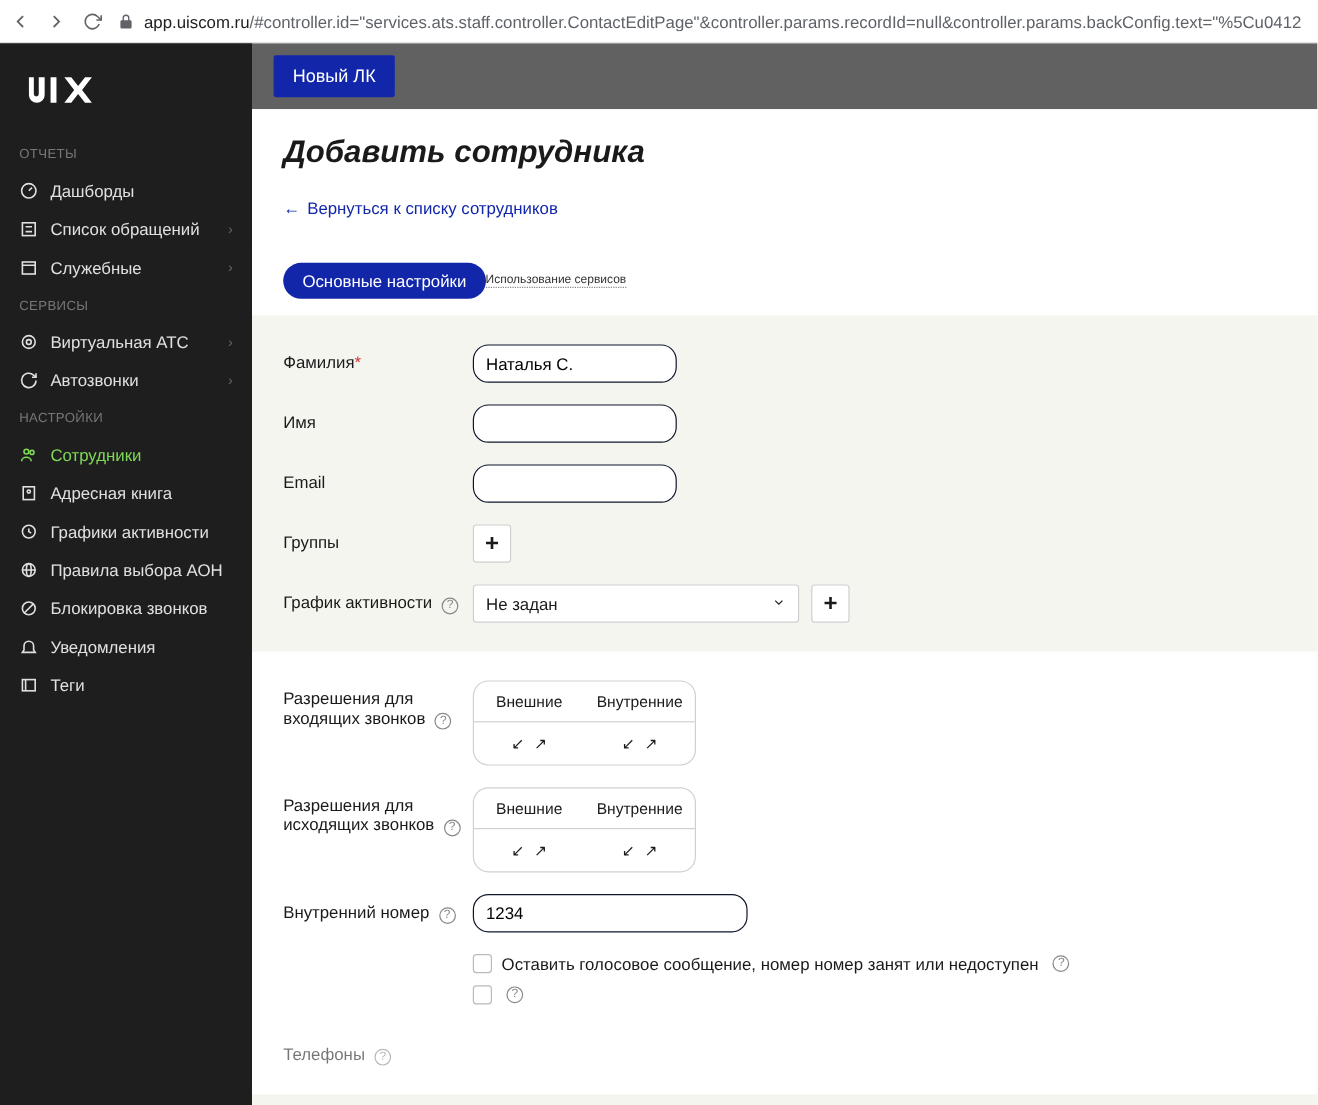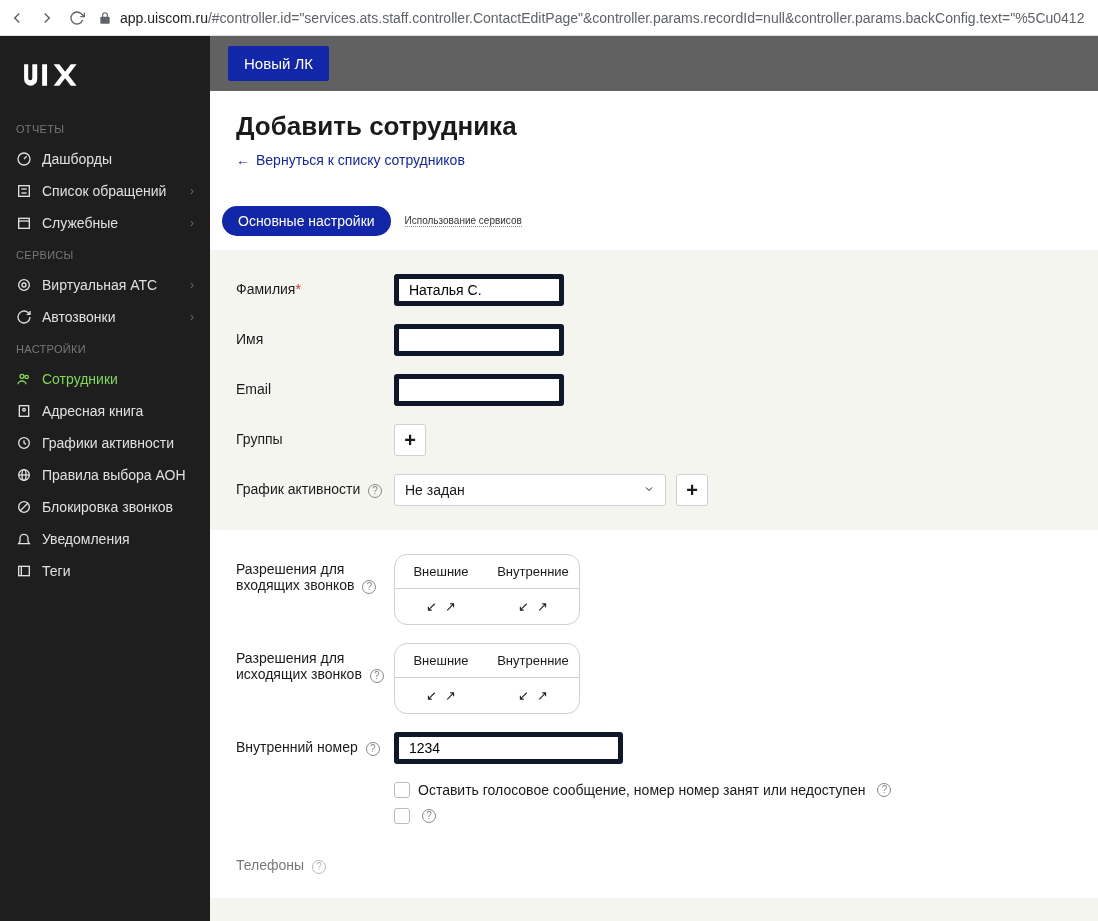--- a/index.html
+++ b/index.html
@@ -20,33 +20,33 @@
   .nav-item { display: flex; align-items: center; padding: 8px 16px; color: #e0e0e0; cursor: pointer; gap: 10px; font-size: 14px; }
   .nav-item.active { color: #7fd957; }
   .nav-item .chev { margin-left: auto; color: #666; font-size: 12px; }
   .nav-icon { width: 16px; height: 16px; flex-shrink: 0; display: flex; align-items: center; justify-content: center; }
   
   .main { flex: 1; background: #f5f5f0; overflow-y: auto; }
   .topbar { background: #616161; padding: 10px 18px; }
   .btn-newlk { background: #1226aa; color: #fff; border: none; padding: 9px 16px; font-size: 15px; font-weight: 500; cursor: pointer; border-radius: 2px; }
   
   .page { padding: 20px 26px; background: #fff; }
-  .page-title { font-size: 26px; font-weight: 600; margin-bottom: 10px; }
+  .page-title { font-size: 26px; font-weight: 600; margin-bottom: 23px; font-style: italic; }
   .back-link { display: flex; align-items: center; gap: 6px; color: #1226aa; font-size: 14px; cursor: pointer; text-decoration: none; }
   
-  .tabs-row { padding: 18px 12px 14px; background: #fff; display: flex; gap: 14px; align-items: center; }
+  .tabs-row { padding: 18px 26px 14px; background: #fff; display: flex; align-items: center; }
   .tab-pill { background: #1226aa; color: #fff; padding: 7px 16px; border-radius: 20px; font-size: 14px; cursor: pointer; }
   .tab-link { color: #333; font-size: 10px; cursor: pointer; border-bottom: 1px dotted #888; }
   
   .form-section { padding: 24px 26px; background: #f5f5f0; }
   .form-section.white { background: #fff; }
   .form-row { display: flex; align-items: flex-start; margin-bottom: 18px; }
   .form-label { width: 158px; font-size: 14px; padding-top: 7px; }
   .req { color: #d32f2f; }
-  .form-input { width: 170px; height: 32px; border: 5px solid #0f172a; border-radius: 3px; padding: 0 10px; font-size: 14px; background: #fff; }
+  .form-input { width: 170px; height: 32px; border: 1px solid #0f172a; border-radius: 13px; padding: 0 10px; font-size: 14px; background: #fff; }
   .form-input.wide { width: 229px; }
   .form-select { width: 272px; height: 32px; border: 1px solid #d0d0d0; border-radius: 3px; padding: 0 10px; font-size: 14px; background: #fff; display: flex; align-items: center; justify-content: space-between; cursor: pointer; }
   .plus-btn { width: 32px; height: 32px; border: 1px solid #d0d0d0; border-radius: 3px; background: #fff; display: flex; align-items: center; justify-content: center; cursor: pointer; font-size: 20px; font-weight: bold; }
   .help-icon { display: inline-block; width: 14px; height: 14px; border: 1px solid #888; border-radius: 50%; text-align: center; font-size: 10px; line-height: 12px; color: #888; margin-left: 4px; cursor: help; }
   
   .perm-table { border: 1px solid #d0d0d0; border-radius: 13px; background: #fff; display: inline-block; }
   .perm-header { display: flex; border-bottom: 1px solid #d0d0d0; }
   .perm-col { width: 92px; text-align: center; padding: 9px 6px; font-size: 13px; }
   .perm-body { display: flex; }
   .perm-cell { width: 92px; text-align: center; padding: 10px 6px; display: flex; justify-content: center; gap: 8px; }

